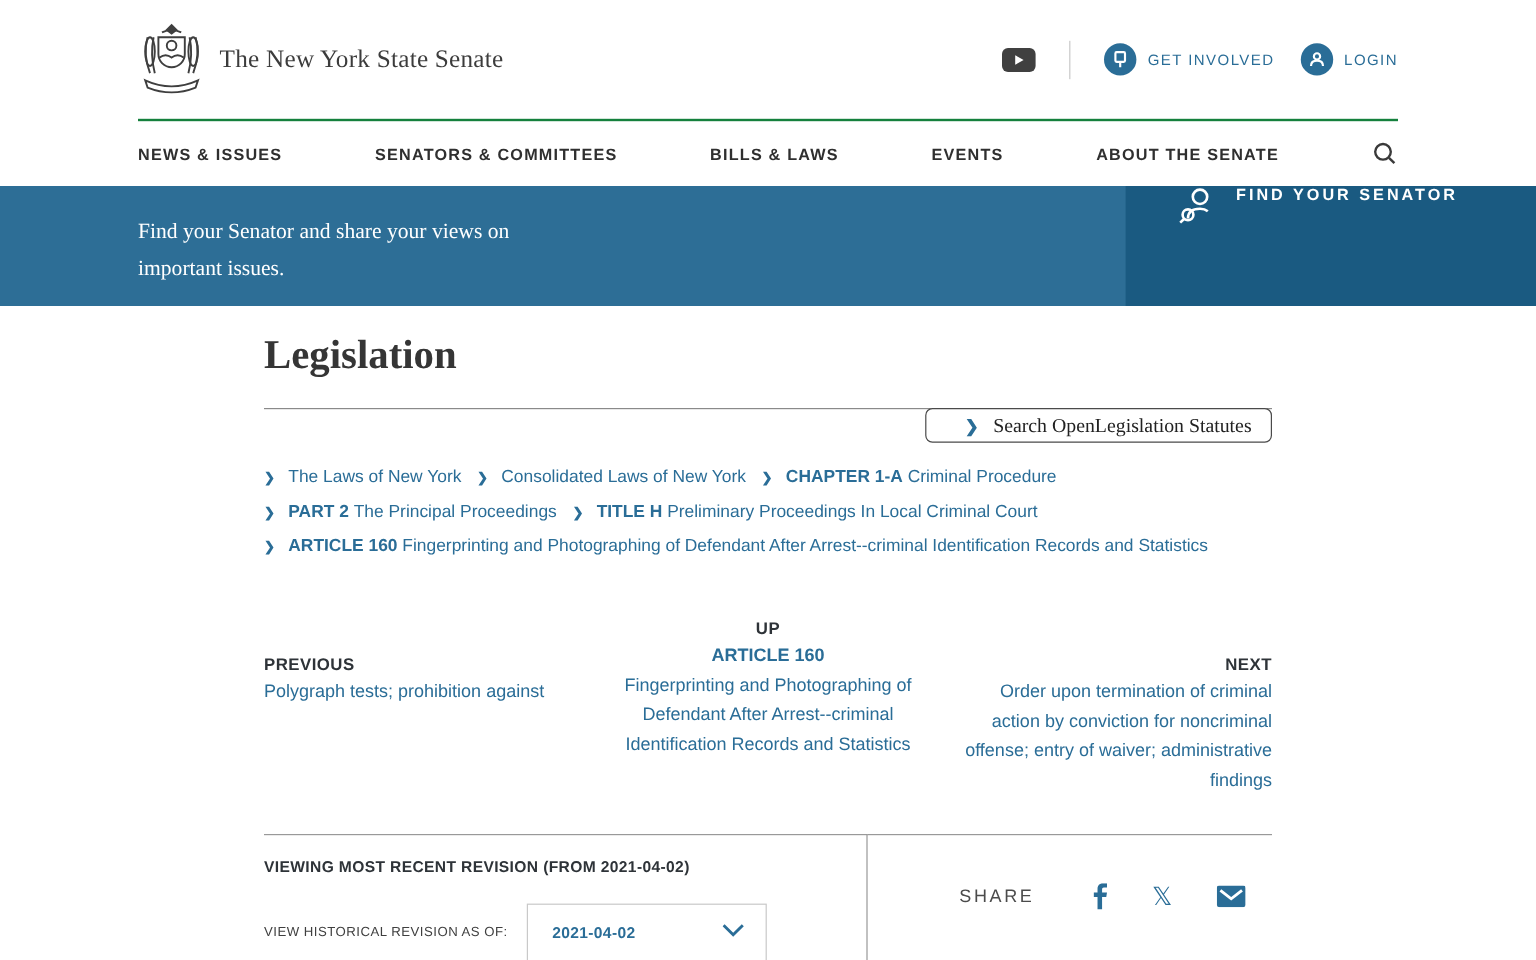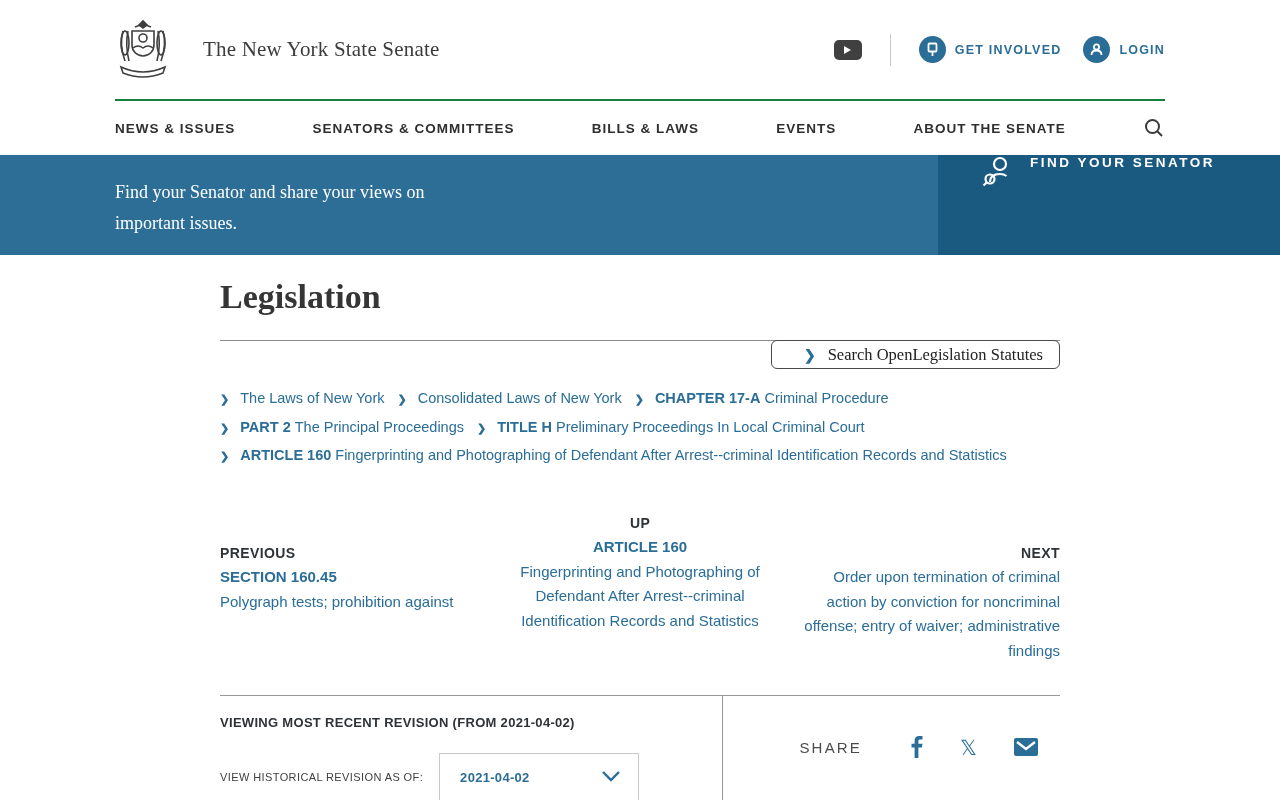--- a/index.html
+++ b/index.html
@@ -6,34 +6,34 @@
   html,body { width:1280px; height:800px; overflow:hidden; background:#fff;
               font-family:"Liberation Sans", sans-serif; }
   :root{
     --accent:#2a6d97; --banner:#2d6e96; --banner_dark:#1a5a81;
     --ink:#333333; --label_dark:#2e3338; --line:#8a8a8a;
   }
   .serif { font-family:"Liberation Serif","DejaVu Serif",serif; }
 
   
   .header { height:99px; padding:0 115px; display:flex; align-items:center; }
-  .brand { display:flex; align-items:center; gap:32px; cursor:pointer; }
+  .brand { display:flex; align-items:center; gap:12px; cursor:pointer; }
   .brand svg { display:block; }
   .site-title { font-size:21px; color:#3c3c3c; letter-spacing:.2px; }
   .header-right { margin-left:auto; display:flex; align-items:center; }
   .yt-btn { width:28px; height:20px; background:#404040; border-radius:5px;
             display:flex; align-items:center; justify-content:center; cursor:pointer; }
   .yt-tri { width:0; height:0; border-left:7px solid #fff;
             border-top:4.5px solid transparent; border-bottom:4.5px solid transparent; }
   .hdr-divider { width:1px; height:32px; background:#c9c9c9; margin:0 28px; }
   .hdr-action { display:flex; align-items:center; gap:9px; cursor:pointer; }
   .hdr-action + .hdr-action { margin-left:22px; }
   .hdr-circle { width:27px; height:27px; border-radius:50%; background:var(--accent);
                 display:flex; align-items:center; justify-content:center; }
-  .hdr-action-label { font-size:12.5px; font-weight:700; letter-spacing:1.2px; color:var(--accent); }
+  .hdr-action-label { font-size:12.5px; font-weight:400; letter-spacing:1.2px; color:var(--accent); }
 
   
   .nav { margin:0 115px; border-top:2px solid #15803d; height:56px;
          display:flex; align-items:center; justify-content:space-between; }
   .nav-item { font-size:13.5px; font-weight:700; letter-spacing:1px; color:#2f2f2f; cursor:pointer; }
   .nav-search { cursor:pointer; display:flex; align-items:center; }
 
   
   .banner { position:relative; height:100px; background:var(--banner); color:#fff; }
   .banner-msg { position:absolute; left:115px; top:22px; font-size:18px; line-height:31px; }
@@ -180,38 +180,37 @@
     </div>
   </div>
 
   <div class="breadcrumbs">
     <div class="crumb-line">
       <span class="crumb-chev">❯</span>
       <span class="crumb"><a><span>The Laws of New York</span></a></span>
       <span class="crumb-chev">❯</span>
       <span class="crumb"><a><span>Consolidated Laws of New York</span></a></span>
       <span class="crumb-chev">❯</span>
-      <span class="crumb"><a><b>CHAPTER 17-A</b><span>Criminal Procedure</span></a></span>
+      <span class="crumb"><a><b>CHAPTER 1-A</b><span>Criminal Procedure</span></a></span>
     </div>
     <div class="crumb-line">
       <span class="crumb-chev">❯</span>
       <span class="crumb"><a><b>PART 2</b><span>The Principal Proceedings</span></a></span>
       <span class="crumb-chev">❯</span>
       <span class="crumb"><a><b>TITLE H</b><span>Preliminary Proceedings In Local Criminal Court</span></a></span>
     </div>
     <div class="crumb-line">
       <span class="crumb-chev">❯</span>
       <span class="crumb"><a><b>ARTICLE 160</b><span>Fingerprinting and Photographing of Defendant After Arrest--criminal Identification Records and Statistics</span></a></span>
     </div>
   </div>
 
   <div class="pager">
     <div class="pager-col prev">
       <div class="pager-label">PREVIOUS</div>
-      <a class="pager-section">SECTION 160.45</a>
       <div class="pager-desc">Polygraph tests; prohibition against</div>
     </div>
     <div class="pager-col up">
       <div class="pager-inner">
         <div class="pager-label">UP</div>
         <a class="pager-section">ARTICLE 160</a>
         <div class="pager-desc">Fingerprinting and Photographing of Defendant After Arrest--criminal Identification Records and Statistics</div>
       </div>
     </div>
     <div class="pager-col next">

